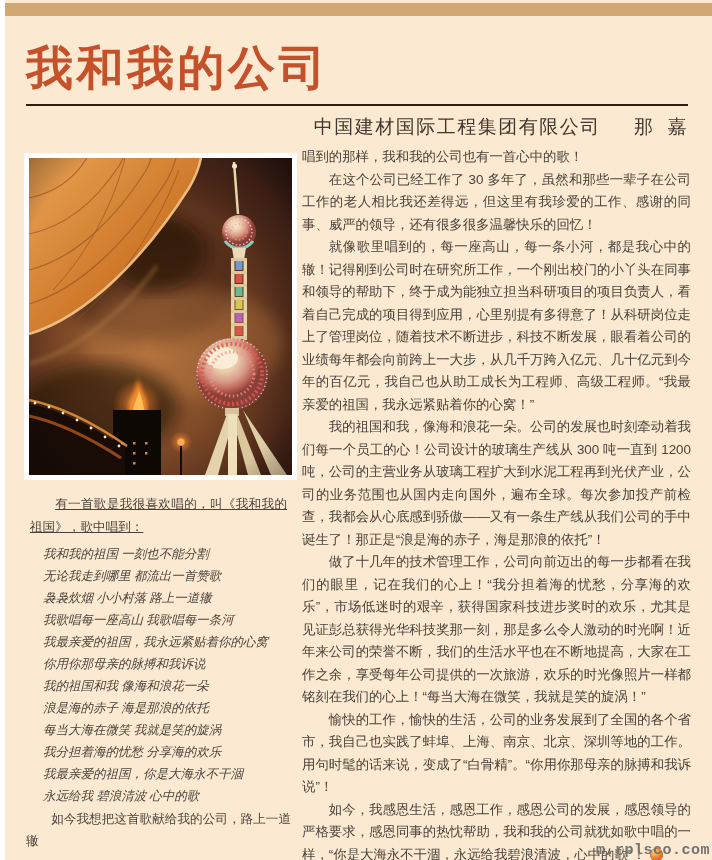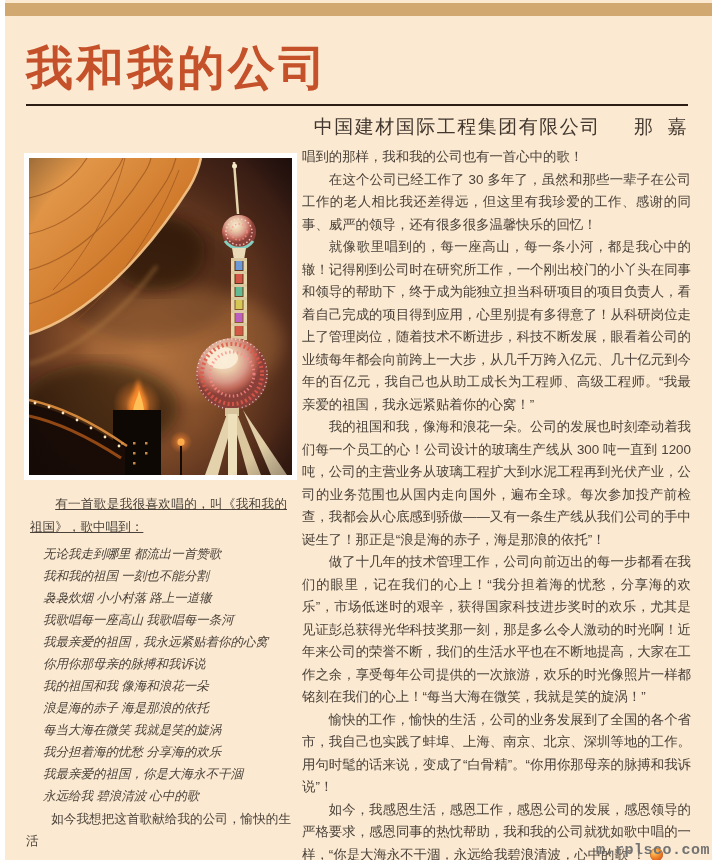--- a/index.html
+++ b/index.html
@@ -196,34 +196,34 @@
       <rect x="199" y="256" width="9" height="61" fill="#efe0bc"></rect>
       <path d="M214,252 L258,317 L242,317 Z" fill="#e0cda6"></path>
 
       <rect x="0" y="0" width="263" height="317" fill="url(#vign)"></rect>
     </svg>
   </div>
 
   <div class="left-col">
     <p class="intro">有一首歌是我很喜欢唱的，叫《我和我的祖国》，歌中唱到：</p>
     <div class="lyrics">
+      <div class="lyric">我和我的祖国 一刻也不能分割</div>
       <div class="lyric">无论我走到哪里 都流出一首赞歌</div>
-      <div class="lyric">我和我的祖国 一刻也不能分割</div>
       <div class="lyric">袅袅炊烟 小小村落 路上一道辙</div>
       <div class="lyric">我歌唱每一座高山 我歌唱每一条河</div>
       <div class="lyric">我最亲爱的祖国，我永远紧贴着你的心窝</div>
       <div class="lyric">你用你那母亲的脉搏和我诉说</div>
       <div class="lyric">我的祖国和我 像海和浪花一朵</div>
       <div class="lyric">浪是海的赤子 海是那浪的依托</div>
       <div class="lyric">每当大海在微笑 我就是笑的旋涡</div>
       <div class="lyric">我分担着海的忧愁 分享海的欢乐</div>
       <div class="lyric">我最亲爱的祖国，你是大海永不干涸</div>
       <div class="lyric">永远给我 碧浪清波 心中的歌</div>
     </div>
-    <p class="closing">如今我想把这首歌献给我的公司，愉快的生活</p>
+    <p class="closing">如今我想把这首歌献给我的公司，路上一道辙</p>
   </div>
 
   <div class="right-col">
     <p>唱到的那样，我和我的公司也有一首心中的歌！</p>
     <p class="indent">在这个公司已经工作了 30 多年了，虽然和那些一辈子在公司工作的老人相比我还差得远，但这里有我珍爱的工作、感谢的同事、威严的领导，还有很多很多温馨快乐的回忆！</p>
     <p class="indent">就像歌里唱到的，每一座高山，每一条小河，都是我心中的辙！记得刚到公司时在研究所工作，一个刚出校门的小丫头在同事和领导的帮助下，终于成为能独立担当科研项目的项目负责人，看着自己完成的项目得到应用，心里别提有多得意了！从科研岗位走上了管理岗位，随着技术不断进步，科技不断发展，眼看着公司的业绩每年都会向前跨上一大步，从几千万跨入亿元、几十亿元到今年的百亿元，我自己也从助工成长为工程师、高级工程师。“我最亲爱的祖国，我永远紧贴着你的心窝！”</p>
     <p class="indent">我的祖国和我，像海和浪花一朵。公司的发展也时刻牵动着我们每一个员工的心！公司设计的玻璃生产线从 300 吨一直到 1200 吨，公司的主营业务从玻璃工程扩大到水泥工程再到光伏产业，公司的业务范围也从国内走向国外，遍布全球。每次参加投产前检查，我都会从心底感到骄傲——又有一条生产线从我们公司的手中诞生了！那正是“浪是海的赤子，海是那浪的依托”！</p>
     <p class="indent">做了十几年的技术管理工作，公司向前迈出的每一步都看在我们的眼里，记在我们的心上！“我分担着海的忧愁，分享海的欢乐”，市场低迷时的艰辛，获得国家科技进步奖时的欢乐，尤其是见证彭总获得光华科技奖那一刻，那是多么令人激动的时光啊！近年来公司的荣誉不断，我们的生活水平也在不断地提高，大家在工作之余，享受每年公司提供的一次旅游，欢乐的时光像照片一样都铭刻在我们的心上！“每当大海在微笑，我就是笑的旋涡！”</p>
     <p class="indent">愉快的工作，愉快的生活，公司的业务发展到了全国的各个省市，我自己也实践了蚌埠、上海、南京、北京、深圳等地的工作。用句时髦的话来说，变成了“白骨精”。“你用你那母亲的脉搏和我诉说”！</p>
     <p class="indent"><span>如今，我感恩生活，感恩工作，感恩公司的发展，感恩领导的严格要求，感恩同事的热忱帮助，我和我的公司就犹如歌中唱的一样，“你是大海永不干涸，永远给我碧浪清波，心中的歌”！</span><span class="emoji"></span></p>

